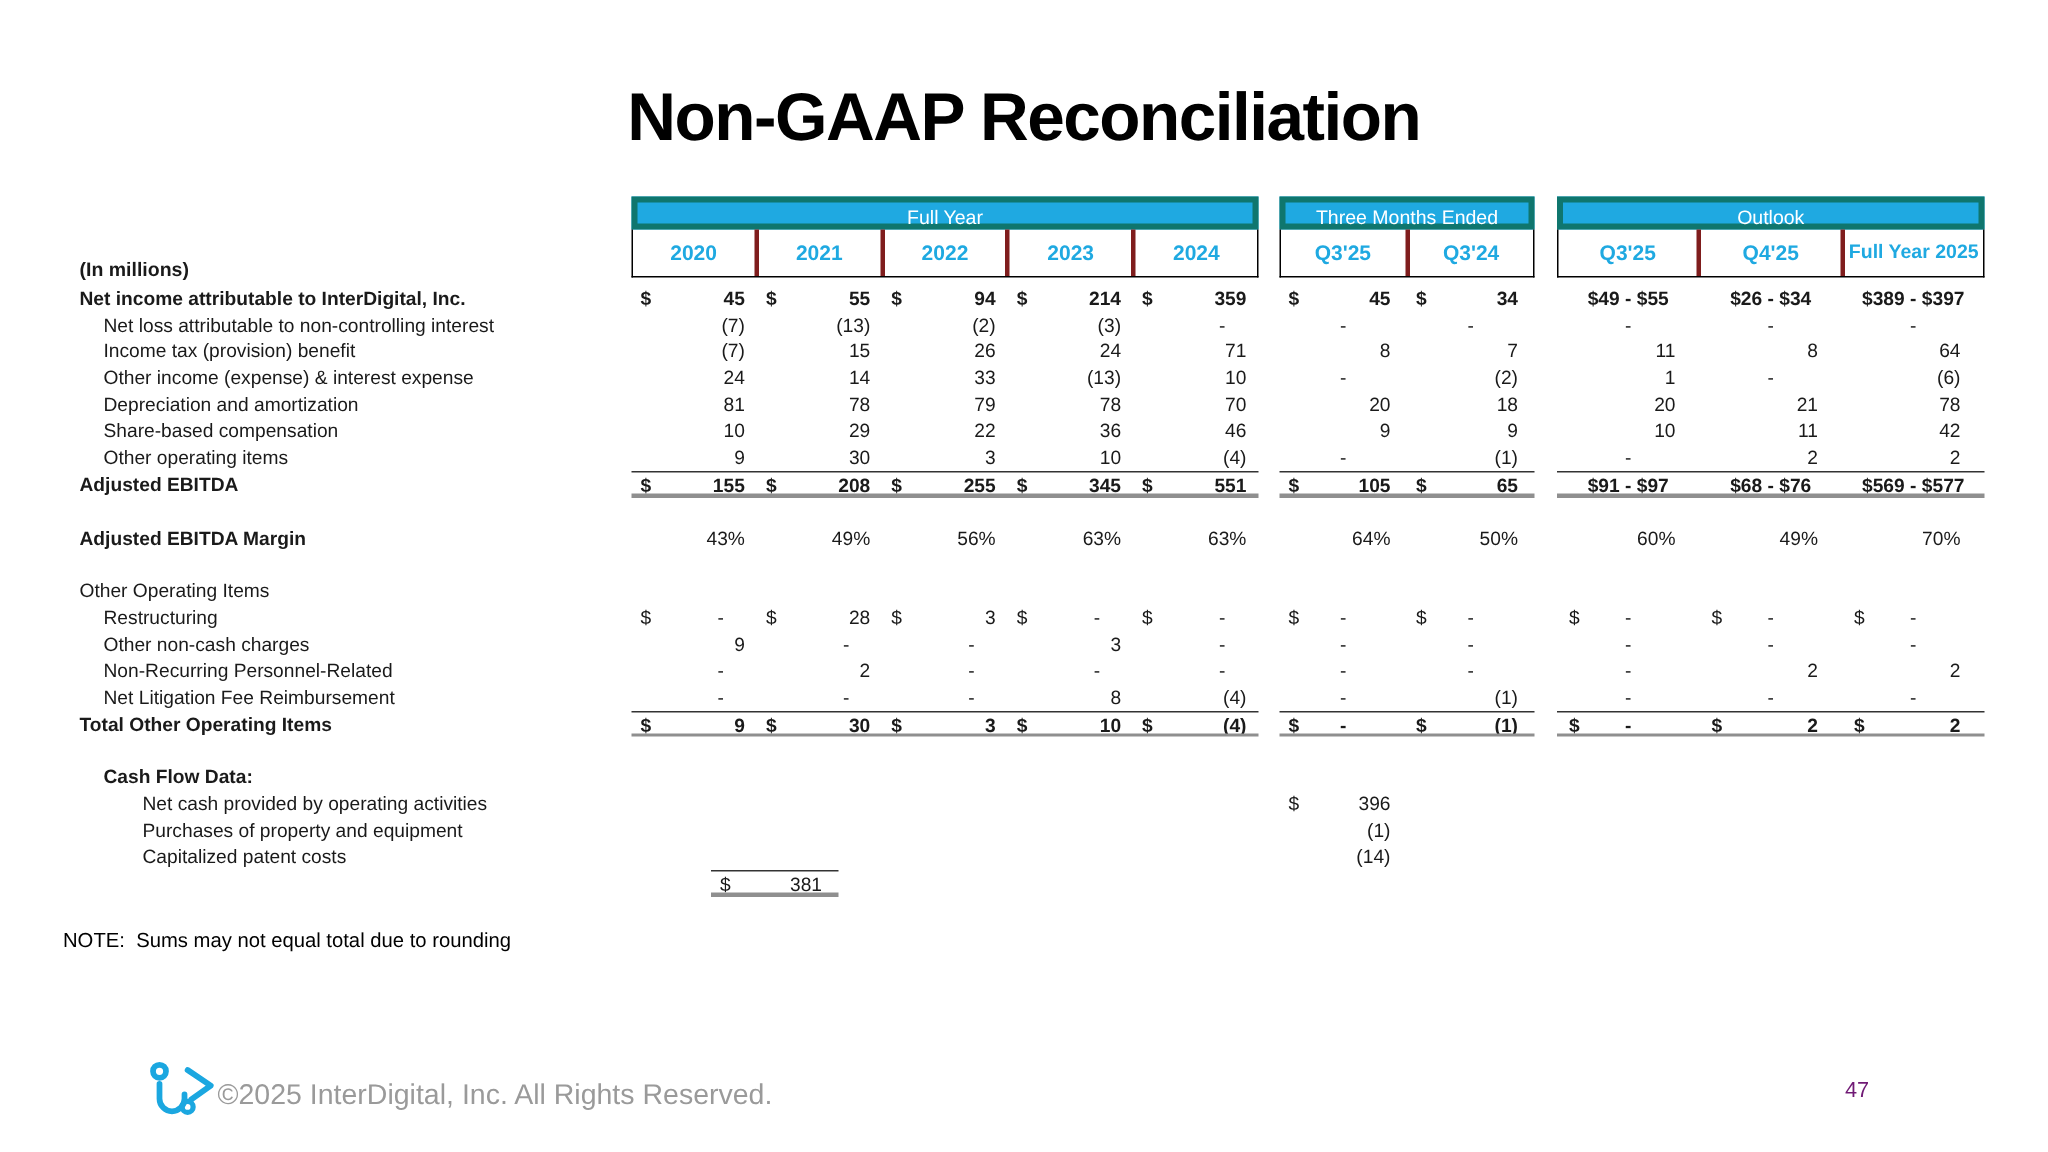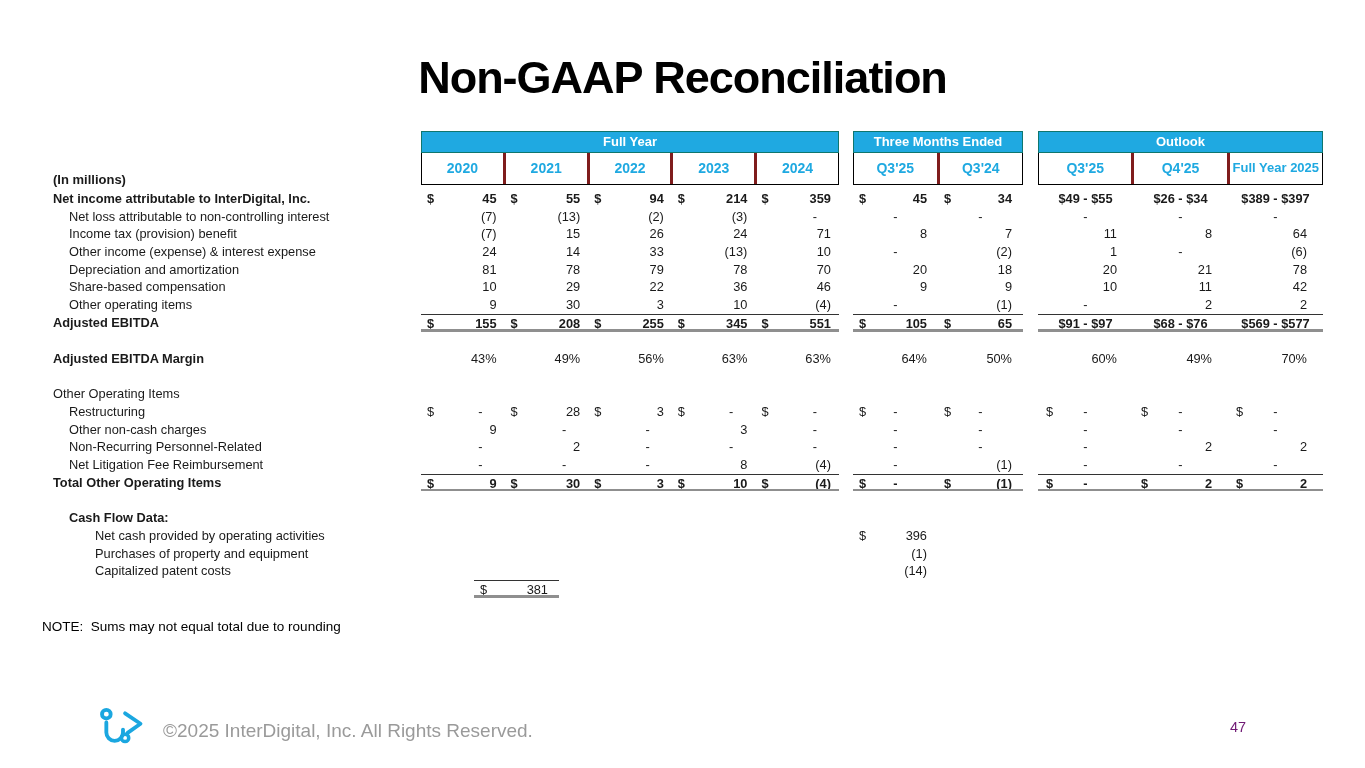--- a/index.html
+++ b/index.html
@@ -10,22 +10,22 @@
          font-size:45px;font-weight:bold;letter-spacing:-1px;color:#000;}
 
   
   .tbl{position:absolute;left:42px;top:131px;width:1281px;font-size:12.8px;}
   .hdr{display:flex;height:54px;}
   .hspacer{width:379px;position:relative;text-align:right;}
   .units{position:absolute;left:11px;bottom:-2px;font-weight:bold;font-size:13px;white-space:nowrap;}
   .hband{display:flex;flex-direction:column;box-sizing:border-box;}
   .hb1{width:418px;}.hb2{width:170px;}.hb3{width:285px;}
   .g1{width:14px;flex:none;}.g2{width:15px;flex:none;}
-  .hbar{height:22px;box-sizing:border-box;background:var(--accent);border:1px solid #0f766e;
-        color:#fff;font-weight:bold;font-size:13px;line-height:20px;text-align:center;}
+  .hbar{height:22px;box-sizing:border-box;background:var(--accent);border:4px solid #0f766e;
+        color:#fff;font-weight:normal;font-size:13px;line-height:20px;text-align:center;}
   .hcols{display:flex;height:32px;box-sizing:border-box;border:1px solid #000;border-top:none;}
   .hcol{flex:1;display:flex;align-items:center;justify-content:center;color:var(--accent);
         font-weight:bold;font-size:14px;text-align:center;line-height:14.5px;
         border-left:3px solid #7f1d1d;box-sizing:border-box;padding:0 2px;}
   .hcol:first-child{border-left:none;}
 
   
   .tbody{margin-top:5px;}
   .trow{display:flex;height:17.7px;line-height:17.2px;white-space:nowrap;}
   .sprow{width:100%;}
@@ -49,21 +49,21 @@
   .vplain .lbl{font-weight:bold;}
   .tot{border-top:1px solid #333;position:relative;}
   .tot::after{content:"";position:absolute;left:0;right:0;bottom:0;height:2.6px;background:var(--gray-line);}
   .tot-cell{border-top:1px solid #333;position:relative;}
   .tot-cell::after{content:"";position:absolute;left:0;right:0;bottom:0;height:2.6px;background:var(--gray-line);}
 
   .note{position:absolute;left:42px;top:619px;font-weight:normal;font-size:13.5px;white-space:pre;color:#000;}
 
   
   .logo{position:absolute;left:98px;top:705px;}
-  .copyright{position:absolute;left:163px;top:720px;font-size:19px;color:#9a9a9a;}
+  .copyright{position:absolute;left:145px;top:720px;font-size:19px;color:#9a9a9a;}
   .pagenum{position:absolute;left:1230px;top:719px;font-size:14.5px;color:#701a75;}
 </style>
 </head>
 <body>
 
 <div class="slide">
   <div class="title">Non-GAAP Reconciliation</div>
 
   <div class="tbl">
     <div class="hdr">

